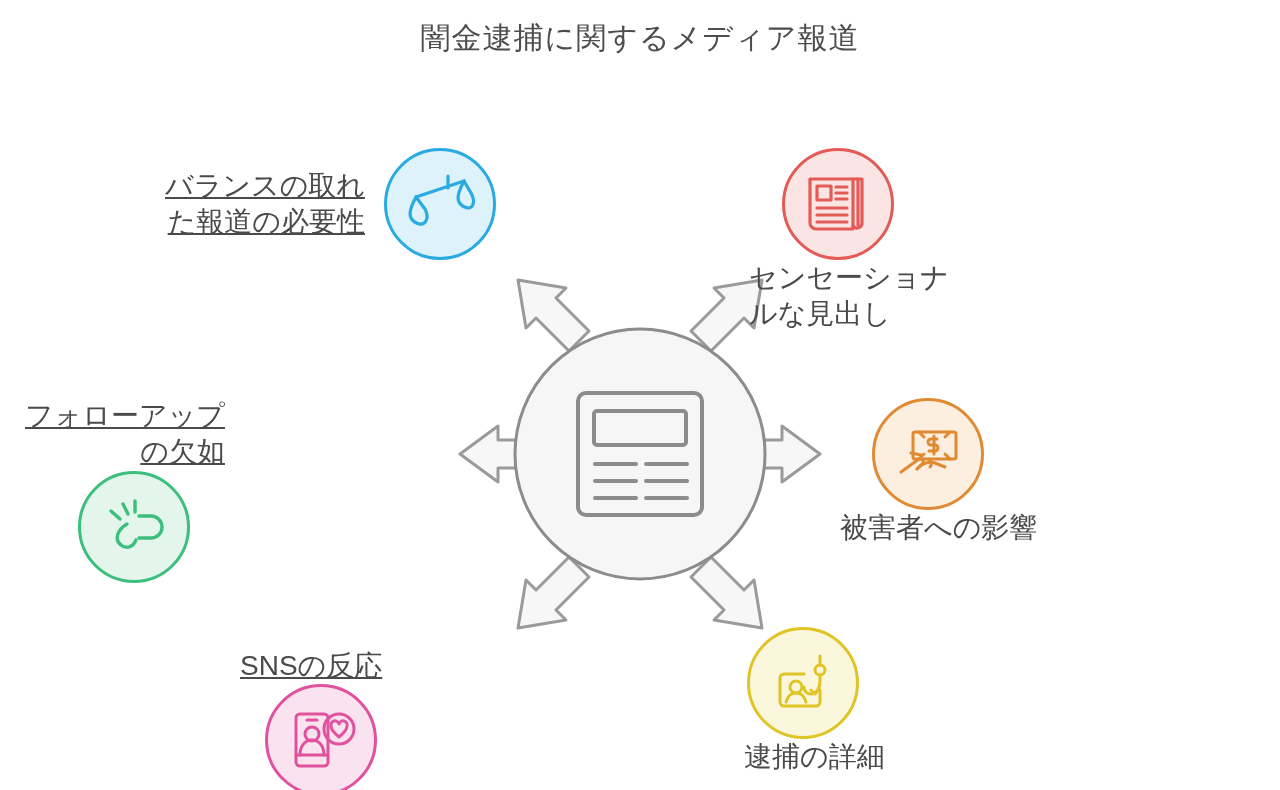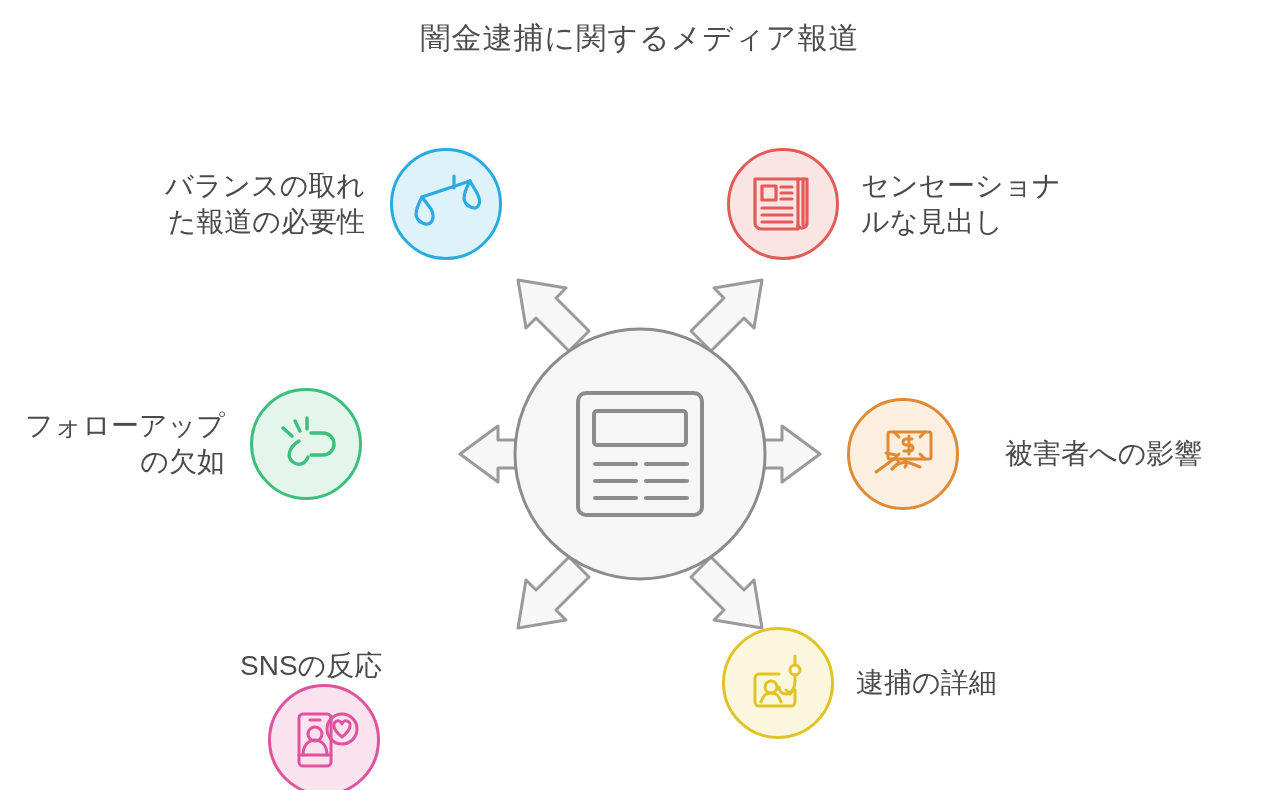--- a/index.html
+++ b/index.html
@@ -27,46 +27,46 @@
   #hub{
     position:absolute;
     left:0;top:0;
     width:1280px;height:790px;
     pointer-events:none;
   }
 
   
   .node{position:absolute;display:flex;align-items:center;}
   .node.left{flex-direction:row;}      
-  .node.right{}     
+  .node.right{flex-direction:column;}     
 
   .label{
     font-size:28px;
     line-height:1.3;
     color:#4a4a4a;
     white-space:pre-line;
   }
-  .label.l{text-align:right;padding-right:25px;}
+  .label.l{text-align:right;padding-right:19px;text-decoration:underline;}
   .label.r{text-align:left;padding-left:22px;}
 
   .bubble{
     width:112px;height:112px;
     border-radius:50%;
     border:3px solid #ccc;
     display:flex;align-items:center;justify-content:center;
     box-sizing:border-box;
     flex:0 0 auto;
   }
   .bubble svg{display:block;}
 
   
   #node-balance   {left:165px; top:148px;}
   #node-sensational{left:727px; top:148px;}
-  #node-followup  {left:25px;  top:388px;}
-  #node-victim    {left:847px; top:398px;gap:24px;}
+  #node-followup  {left:25px;  top:398px;flex-direction:column;}
+  #node-victim    {left:818px; top:398px;}
   #node-sns       {left:240px; top:648px;flex-direction:column;}
   #node-arrest    {left:722px; top:627px;}
 </style>
 </head>
 <body>
 
 <div id="stage">
 
   <div class="title">闇金逮捕に関するメディア報道</div>
 

